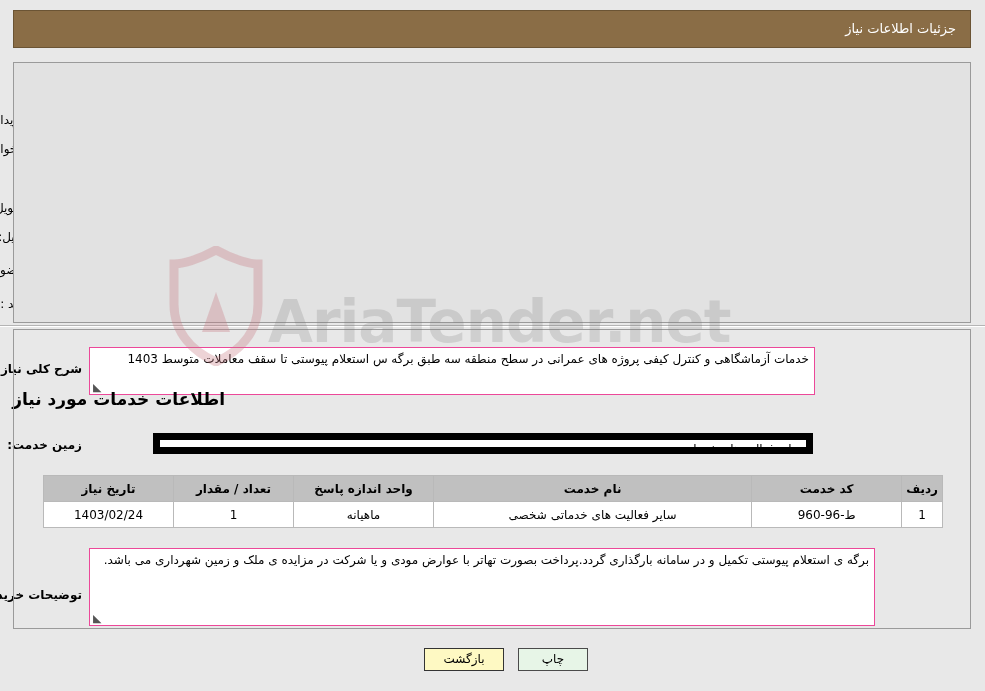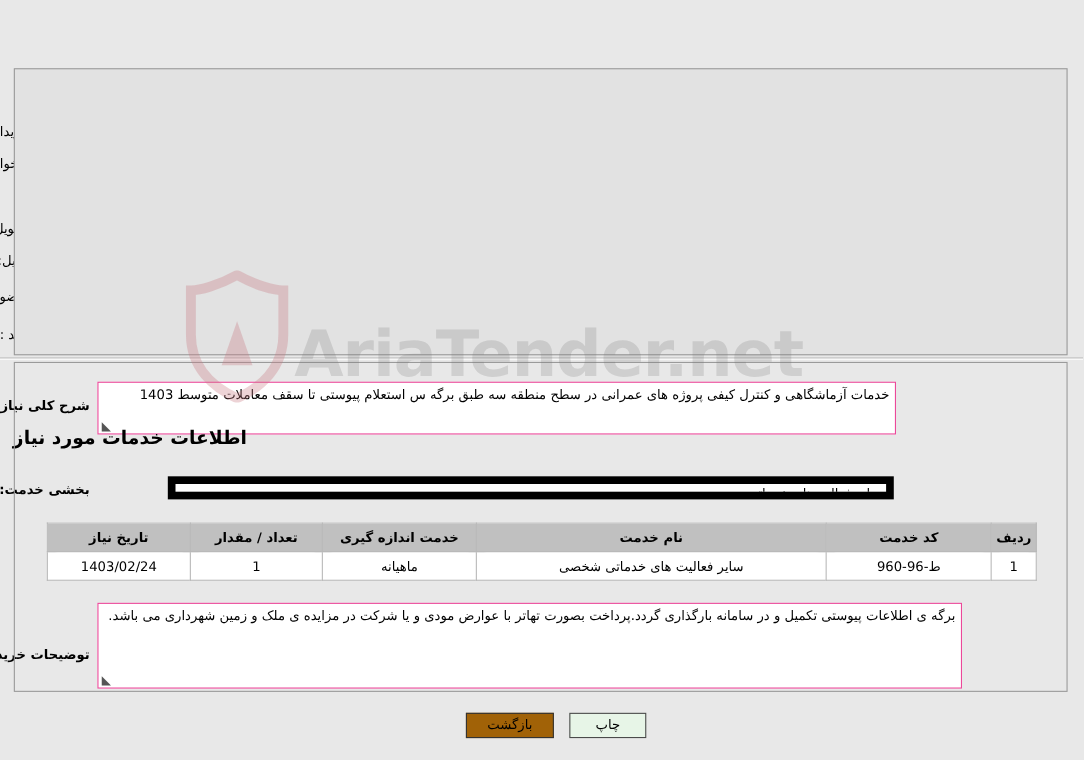--- a/index.html
+++ b/index.html
@@ -204,36 +204,39 @@
     font-size: 12px;
     font-family: "DejaVu Sans", "Liberation Sans", sans-serif;
     color: #000;
     cursor: pointer;
     padding: 0 8px;
     line-height: 21px;
     text-align: center;
     z-index: 2;
   }
   #btn-print  { left: 518px; top: 648px; width: 70px; background: #e7f5e7; border-color: #4a4a4a; }
-  #btn-back   { left: 424px; top: 648px; width: 80px; background: #a16207; border-color: #333; }
+  #btn-back   { left: 424px; top: 648px; width: 80px; background: #fef9c3; border-color: #333; }
 
   
   .sep {
     position: absolute;
     left: 0; width: 985px; height: 0;
     border-top: 1px solid #b4b4b4;
     border-bottom: 1px solid #ffffff;
     z-index: 1;
   }
 </style>
 </head>
 <body>
 
 <div id="page">
 
+  <div id="title-bar">
+    <div class="title-text">جزئیات اطلاعات نیاز</div>
+  </div>
 
   <div class="panel" id="panel-main"></div>
 
   <div class="lbl" style="right:900px; top:84px;">شماره نیاز:</div>
   <div class="fld center" style="right:152px; top:80px; width:233px; line-height:19px;">1103005601000054</div>
 
   <div class="lbl" style="right:403px; top:84px;">تاریخ و ساعت اعلان عمومی:</div>
   <div class="fld center" style="right:698px; top:80px; width:183px; line-height:19px;">1403/02/19 - 14:00</div>
 
   <div class="lbl" style="right:900px; top:113px;">نام دستگاه خریدار:</div>
@@ -270,49 +273,49 @@
   <div class="panel" id="panel-desc"></div>
 
   <div class="lbl lbl-b" style="right:903px; top:362px;">شرح کلی نیاز:</div>
   <div class="txtarea" style="right:170px; top:347px; width:726px; height:48px;">
     <span>خدمات آزماشگاهی و کنترل کیفی پروژه های عمرانی در سطح منطقه سه طبق برگه س استعلام پیوستی تا سقف معاملات متوسط 1403</span>
     <span class="resize-grip">◢</span>
   </div>
 
   <div class="lbl lbl-b" style="right:760px; top:392px; font-size:17px;">اطلاعات خدمات مورد نیاز</div>
 
-  <div class="lbl lbl-b" style="right:903px; top:438px;">بخشی خدمت:</div>
+  <div class="lbl lbl-b" style="right:903px; top:438px;">زمین خدمت:</div>
   <div class="fld right" style="right:172px; top:433px; width:660px; line-height:19px;">سایر فعالیت‌های خدماتی</div>
 
   <table id="svc-table">
     <thead>
       <tr>
         <th class="col-row">ردیف</th>
         <th class="col-code">کد خدمت</th>
         <th class="col-name">نام خدمت</th>
-        <th class="col-unit">خدمت اندازه گیری</th>
+        <th class="col-unit">واحد اندازه پاسخ</th>
         <th class="col-qty">تعداد / مقدار</th>
         <th class="col-date">تاریخ نیاز</th>
       </tr>
     </thead>
     <tbody id="svc-table-body">
         <tr>
           <td class="col-row">1</td>
           <td class="col-code">ط-96-960</td>
           <td class="col-name">سایر فعالیت های خدماتی شخصی</td>
           <td class="col-unit">ماهیانه</td>
           <td class="col-qty">1</td>
           <td class="col-date">1403/02/24</td>
         </tr>
       </tbody>
   </table>
 
   <div class="lbl lbl-b" style="right:903px; top:588px;">توضیحات خریدار:</div>
   <div class="txtarea" style="right:110px; top:548px; width:786px; height:78px;">
-    <span>برگه ی اطلاعات پیوستی تکمیل و در سامانه بارگذاری گردد.پرداخت بصورت تهاتر با عوارض مودی و یا شرکت در مزایده ی ملک و زمین شهرداری می باشد.</span>
+    <span>برگه ی استعلام پیوستی تکمیل و در سامانه بارگذاری گردد.پرداخت بصورت تهاتر با عوارض مودی و یا شرکت در مزایده ی ملک و زمین شهرداری می باشد.</span>
     <span class="resize-grip">◢</span>
   </div>
 
   <button class="btn" id="btn-print">چاپ</button>
   <button class="btn" id="btn-back">بازگشت</button>
 
   <div id="watermark">
     <div class="wm-inner">
       <svg id="wm-shield" viewBox="0 0 96 120">
         <path d="M48 4 C30 14 14 18 6 18 L6 58 C6 88 26 106 48 116 C70 106 90 88 90 58 L90 18 C82 18 66 14 48 4 Z" fill="none" stroke="rgba(200,120,130,0.33)" stroke-width="9"></path>

